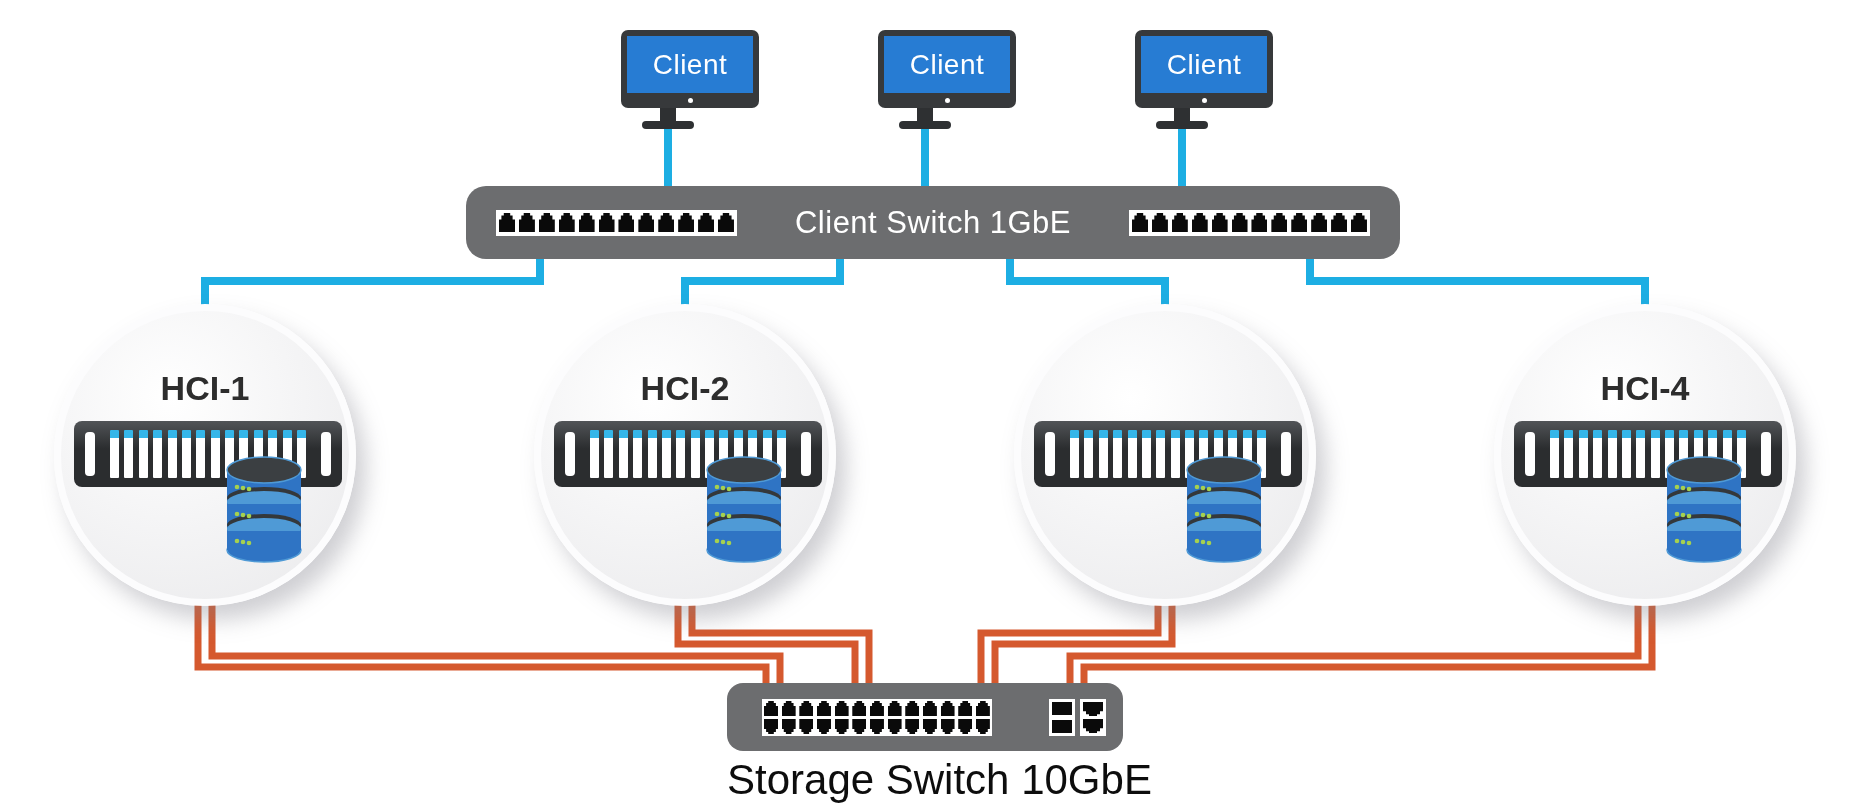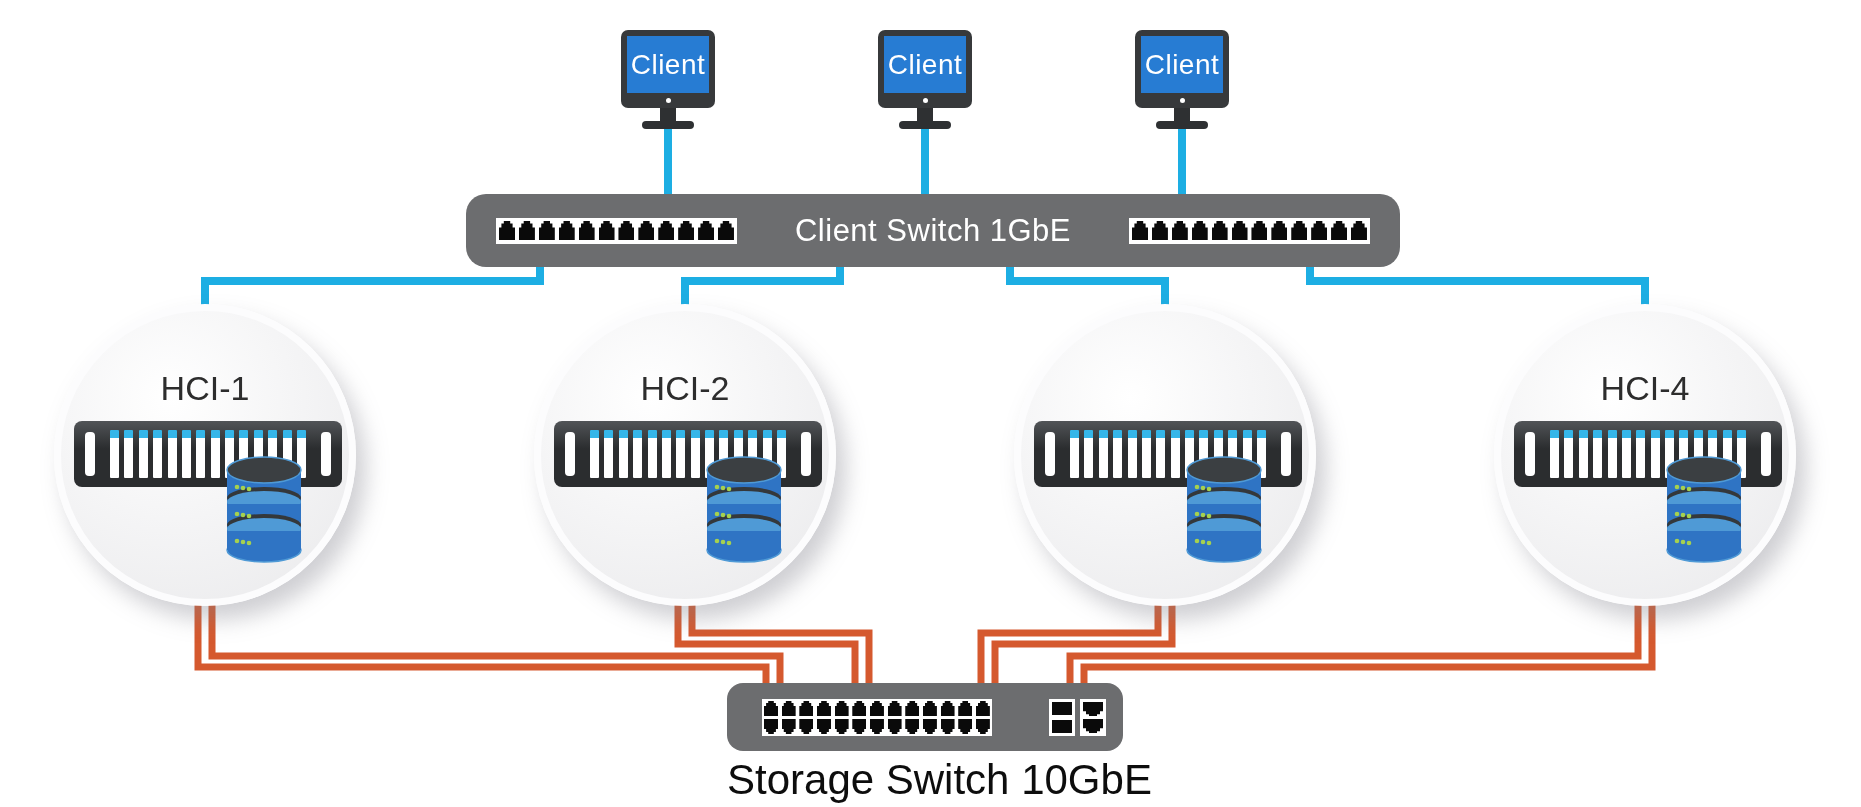--- a/index.html
+++ b/index.html
@@ -12,31 +12,31 @@
   html,body{margin:0;padding:0;background:#fff;}
   .canvas{position:relative;width:1861px;height:807px;background:#fff;overflow:hidden;
           font-family:"Liberation Sans","DejaVu Sans",sans-serif;}
   .wires{position:absolute;left:0;top:0;z-index:1;}
   .wires path{fill:none;}
   .link-cyan{stroke:var(--cyan);stroke-width:8;}
   .link-orange{stroke:var(--orange);stroke-width:7;}
 
   
   .monitor{position:absolute;width:94px;z-index:4;}
-  .monitor .frame{position:relative;width:94px;height:78px;background:var(--monitor-frame);border-radius:7px;}
+  .monitor .frame{position:relative;width:94px;height:78px;background:var(--monitor-frame);border-radius:7px;padding-left:44px;}
   .monitor .screen{position:absolute;left:6px;right:6px;top:6px;bottom:15px;background:var(--screen-blue);
                    display:flex;align-items:center;justify-content:center;
                    color:#fff;font-size:28px;font-weight:300;letter-spacing:.5px;}
   .monitor .camdot{position:absolute;left:50%;bottom:5px;width:5px;height:5px;margin-left:-2.5px;border-radius:50%;background:#fff;}
   .monitor .neck{width:16px;height:13px;margin:0 auto;background:var(--monitor-stand);}
   .monitor .base{width:52px;height:8px;margin:0 auto;background:var(--monitor-stand);border-radius:4px;}
 
   
   .switchbar{position:absolute;background:var(--switch-gray);z-index:3;}
-  .client-switch{left:466px;top:194px;width:934px;height:73px;border-radius:20px;
+  .client-switch{left:466px;top:186px;width:934px;height:73px;border-radius:20px;
                  display:flex;align-items:center;justify-content:space-between;
                  padding:0 30px 0 30px;box-sizing:border-box;}
   .client-switch .bar-label{color:#fff;font-size:31px;font-weight:300;letter-spacing:.5px;white-space:nowrap;}
   .port-strip{background:#fff;display:flex;align-items:center;justify-content:space-between;
               padding:3px;box-sizing:border-box;}
   .client-switch .port-strip{width:241px;height:26px;}
   .jack{display:block;width:16px;height:19px;background:var(--port-black);
         clip-path:polygon(0% 100%,0% 34%,15% 34%,15% 13%,30% 13%,30% 0%,70% 0%,70% 13%,85% 13%,85% 34%,100% 34%,100% 100%);}
   .storage-switch{left:727px;top:683px;width:396px;height:68px;border-radius:16px;}
   .storage-strip{position:absolute;left:35px;top:16px;width:230px;height:37px;background:#fff;
@@ -53,21 +53,21 @@
         transform:scaleY(-1);}
   .storage-label{position:absolute;left:727px;top:756px;width:396px;text-align:center;z-index:3;
                  font-size:42px;font-weight:400;color:var(--storage-text);white-space:nowrap;}
 
   
   .hci{position:absolute;width:302px;height:302px;top:304px;border-radius:50%;z-index:2;
        background:radial-gradient(circle at 38% 30%,#ffffff 0%,#f5f5f6 45%,#e9e9eb 100%);
        border:7px solid #fcfcfd;box-sizing:border-box;
        box-shadow:10px 14px 22px rgba(130,130,140,.38);}
   .hci .hci-label{position:absolute;left:0;top:58px;width:100%;text-align:center;
-                  font-size:34px;font-weight:400;color:var(--label-dark);}
+                  font-size:34px;font-weight:700;color:var(--label-dark);}
   .server{position:absolute;left:13px;top:110px;width:268px;height:66px;border-radius:8px;
           background:linear-gradient(180deg,var(--server-light) 0%,var(--server-dark) 42%);}
   .server .handle{position:absolute;top:11px;width:10px;height:44px;background:#fff;border-radius:4px;}
   .server .handle.l{left:11px;} .server .handle.r{right:11px;}
   .server .slats{position:absolute;left:36px;right:36px;top:9px;bottom:9px;
                  display:flex;justify-content:space-between;}
   .server .slat{width:9px;background:#fff;border-top:8px solid var(--slat-cap);box-sizing:border-box;border-radius:1px;}
   .dbicon{position:absolute;left:162px;top:144px;}
 </style>
 </head>

